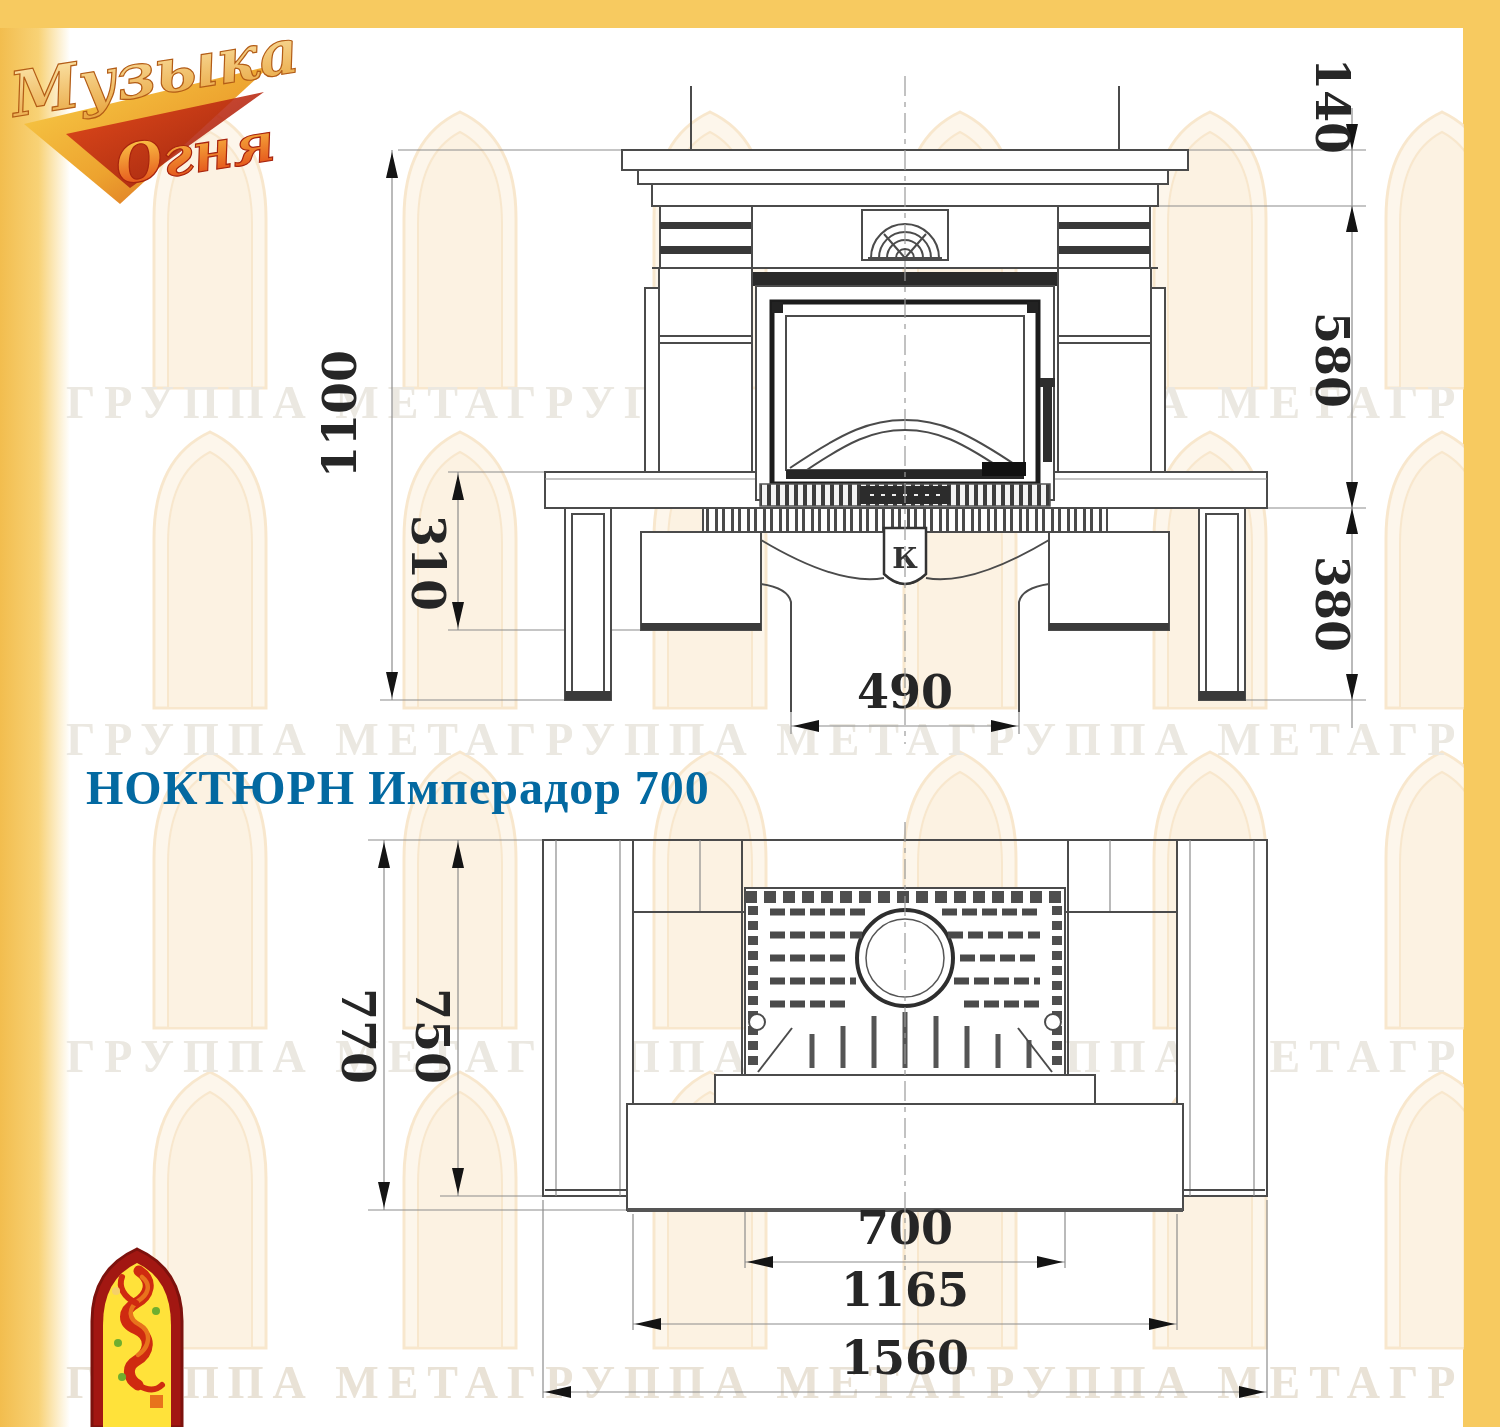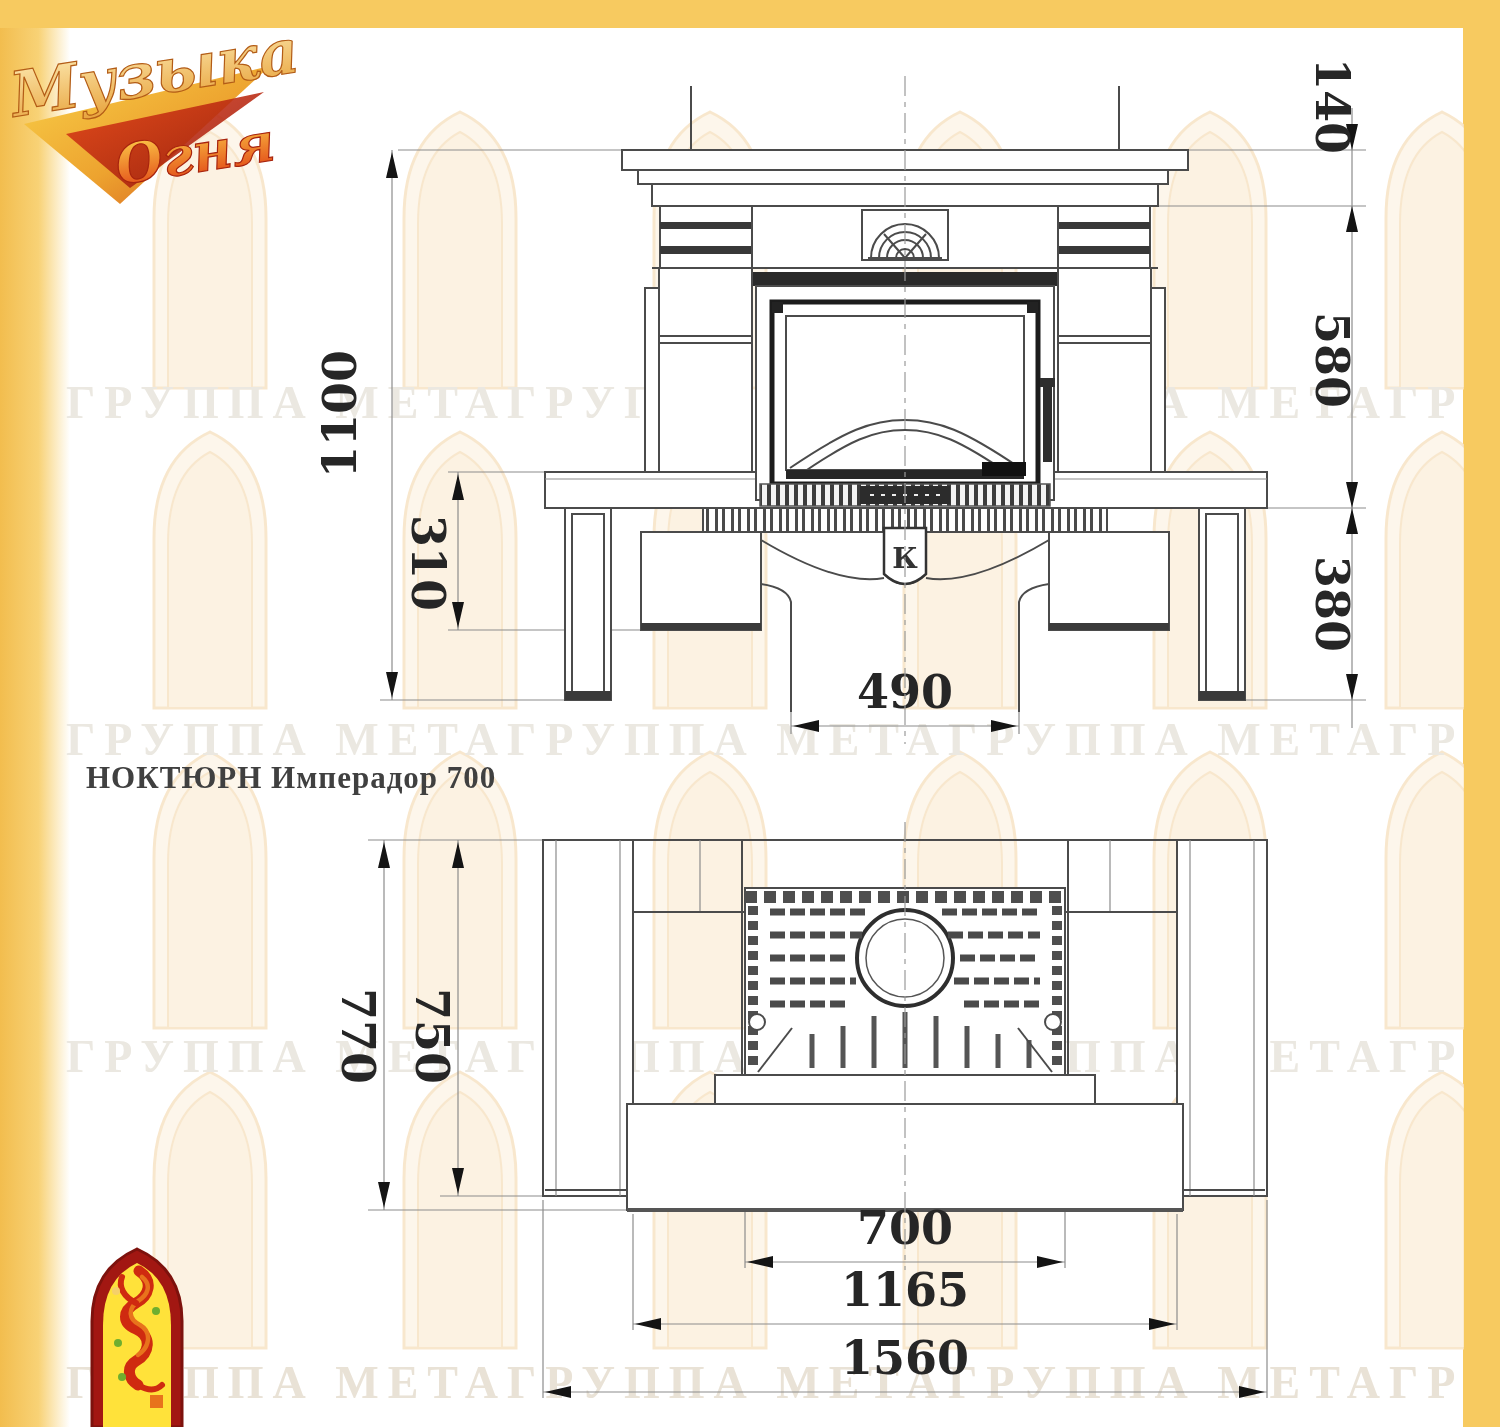--- a/index.html
+++ b/index.html
@@ -9,21 +9,21 @@
   }
   .strip{position:absolute;z-index:1;}
   .strip-top{left:0;top:0;width:1500px;height:28px;background:#f7ca60;}
   .strip-left{left:0;top:0;width:70px;height:1427px;
     background:linear-gradient(to right,#f2bd4e 0%,#f8d276 55%,rgba(253,242,210,0) 100%);}
   .strip-right{left:1463px;top:0;width:37px;height:1427px;background:#f7ca60;}
   #drawing{position:absolute;left:0;top:0;z-index:3;}
   #title{
     position:absolute;left:86px;top:760px;z-index:4;
     font-family:"Liberation Serif","DejaVu Serif",serif;
-    font-size:31px;font-weight:bold;color:#404040;letter-spacing:1px;white-space:nowrap;
+    font-size:48px;font-weight:bold;color:#0369a1;letter-spacing:1px;white-space:nowrap;
   }
   .wm-text{
     font-family:"Liberation Serif",serif;font-weight:bold;font-size:46px;letter-spacing:9px;
   }
   .dim{
     font-family:"DejaVu Serif","Liberation Serif",serif;
     font-size:46px;font-weight:600;fill:#262626;
   }
   .dim-mid{text-anchor:middle;}
   .ln-thin{stroke:#8c8c8c;stroke-width:1.2;fill:none;}

